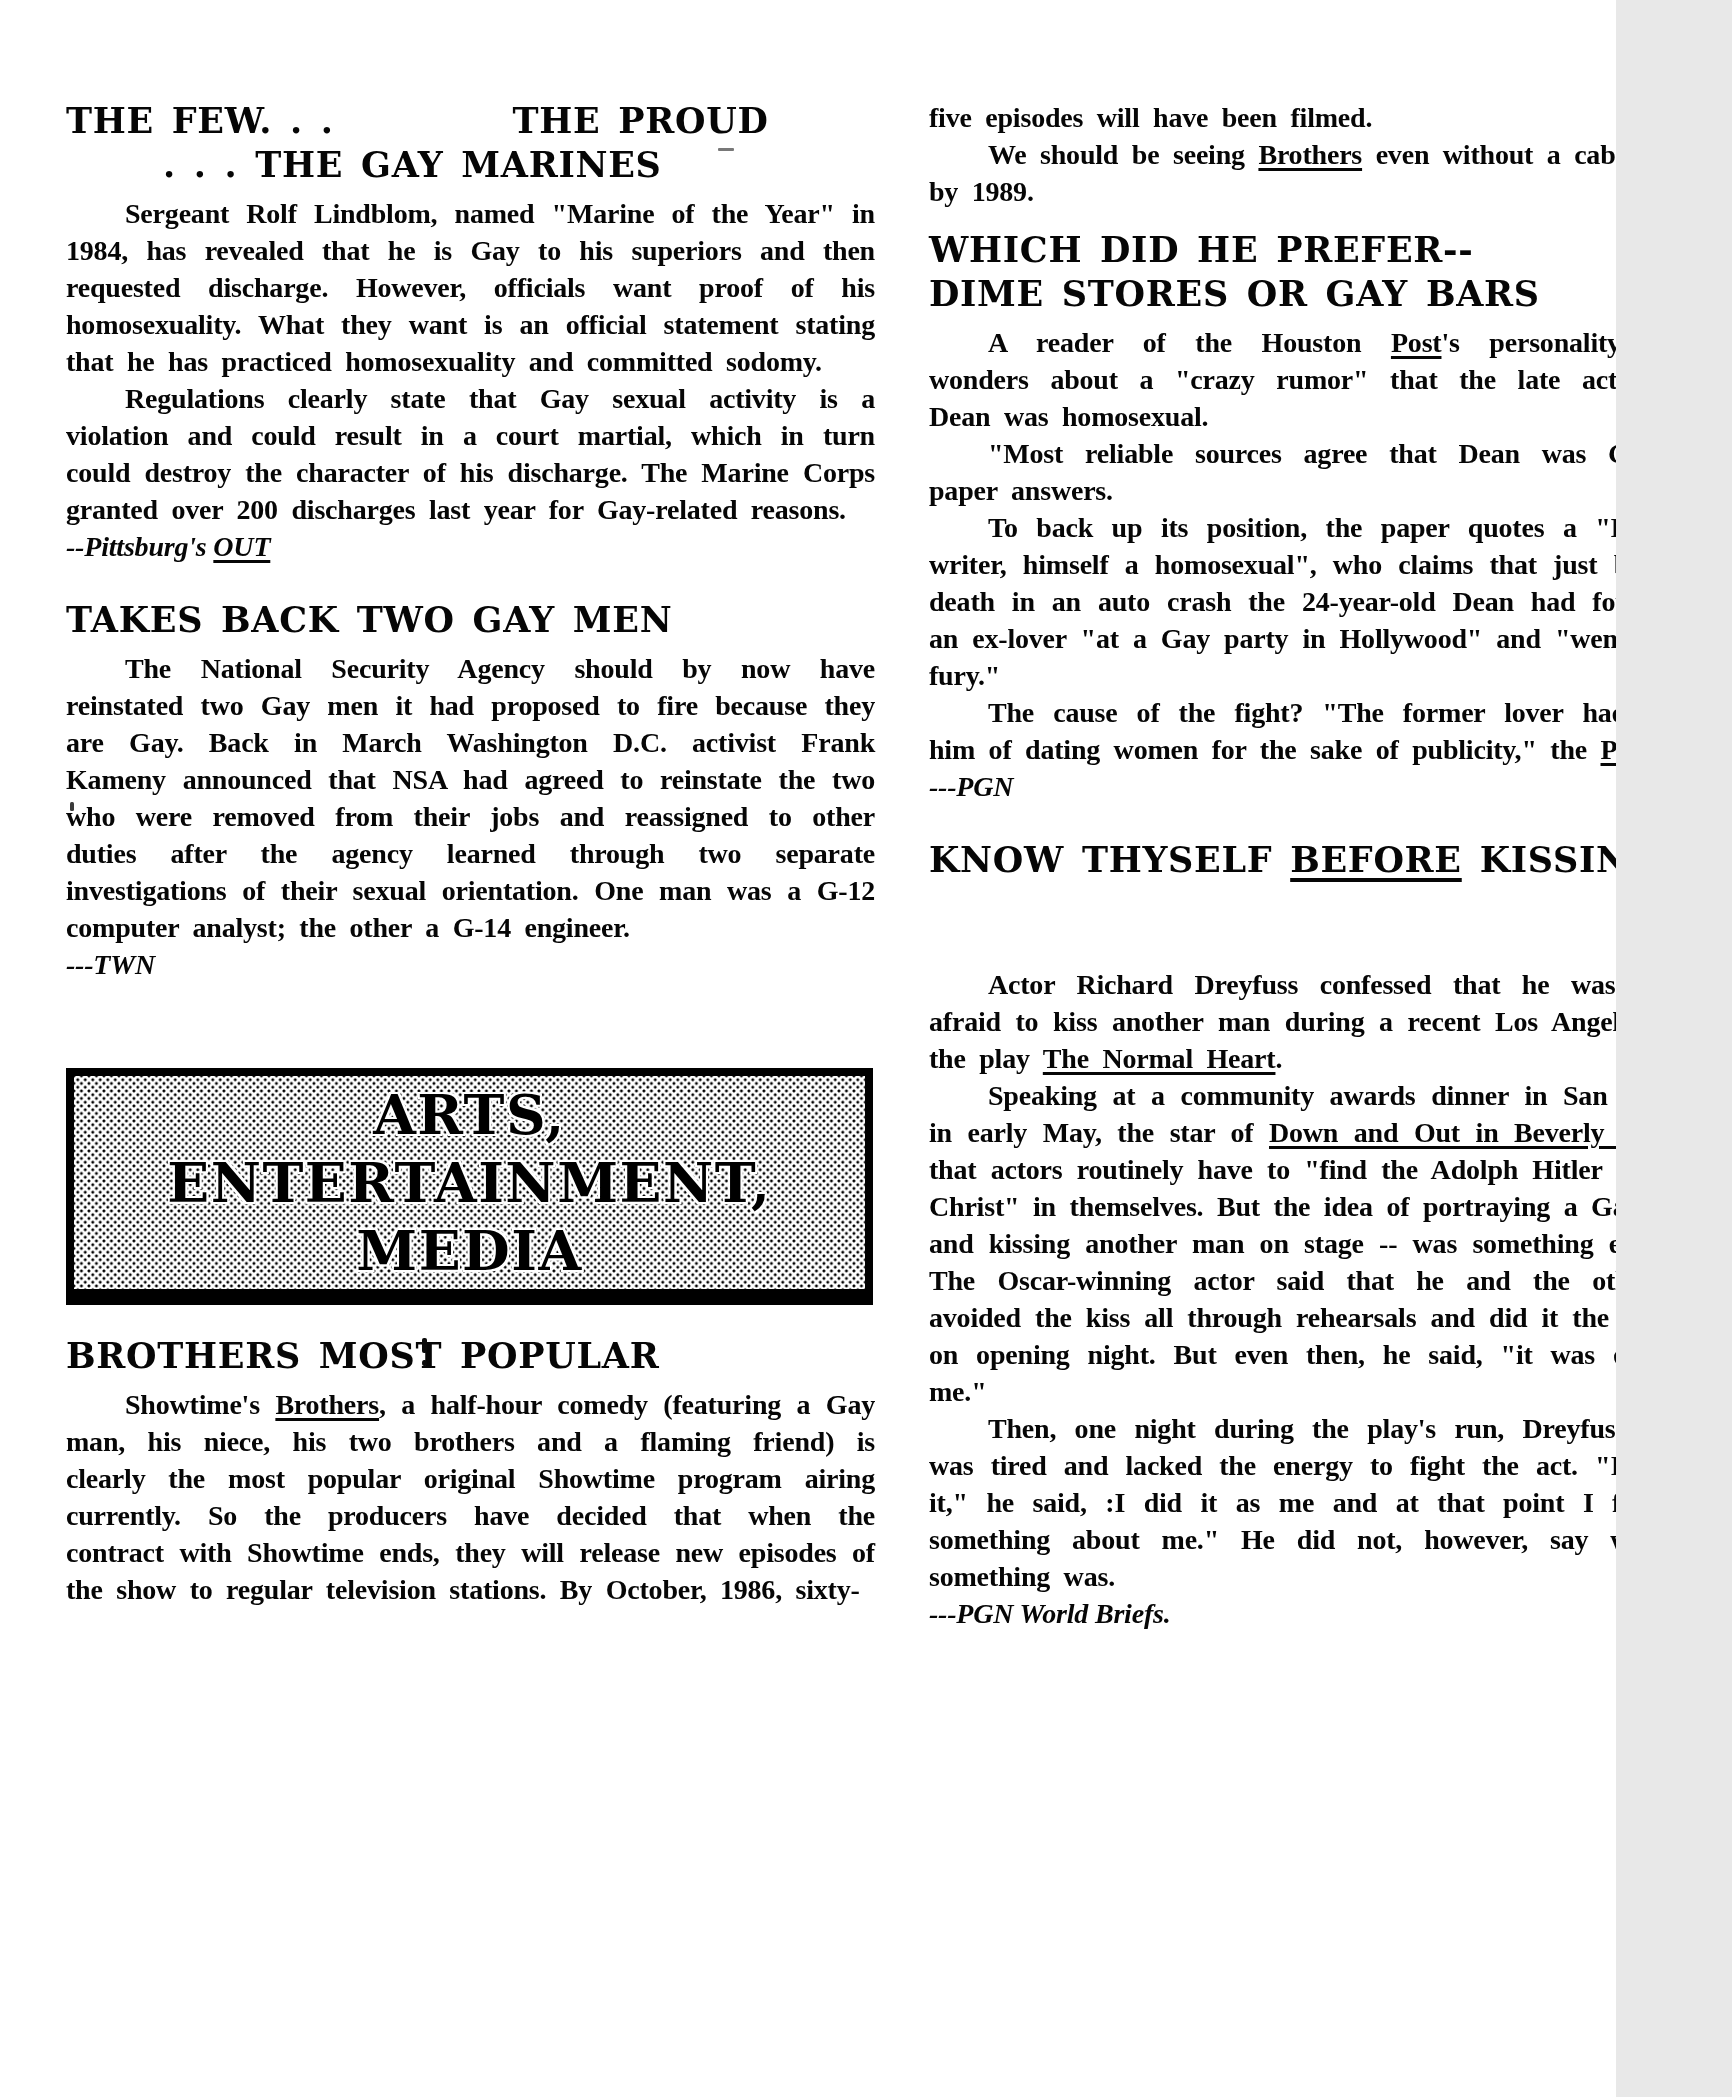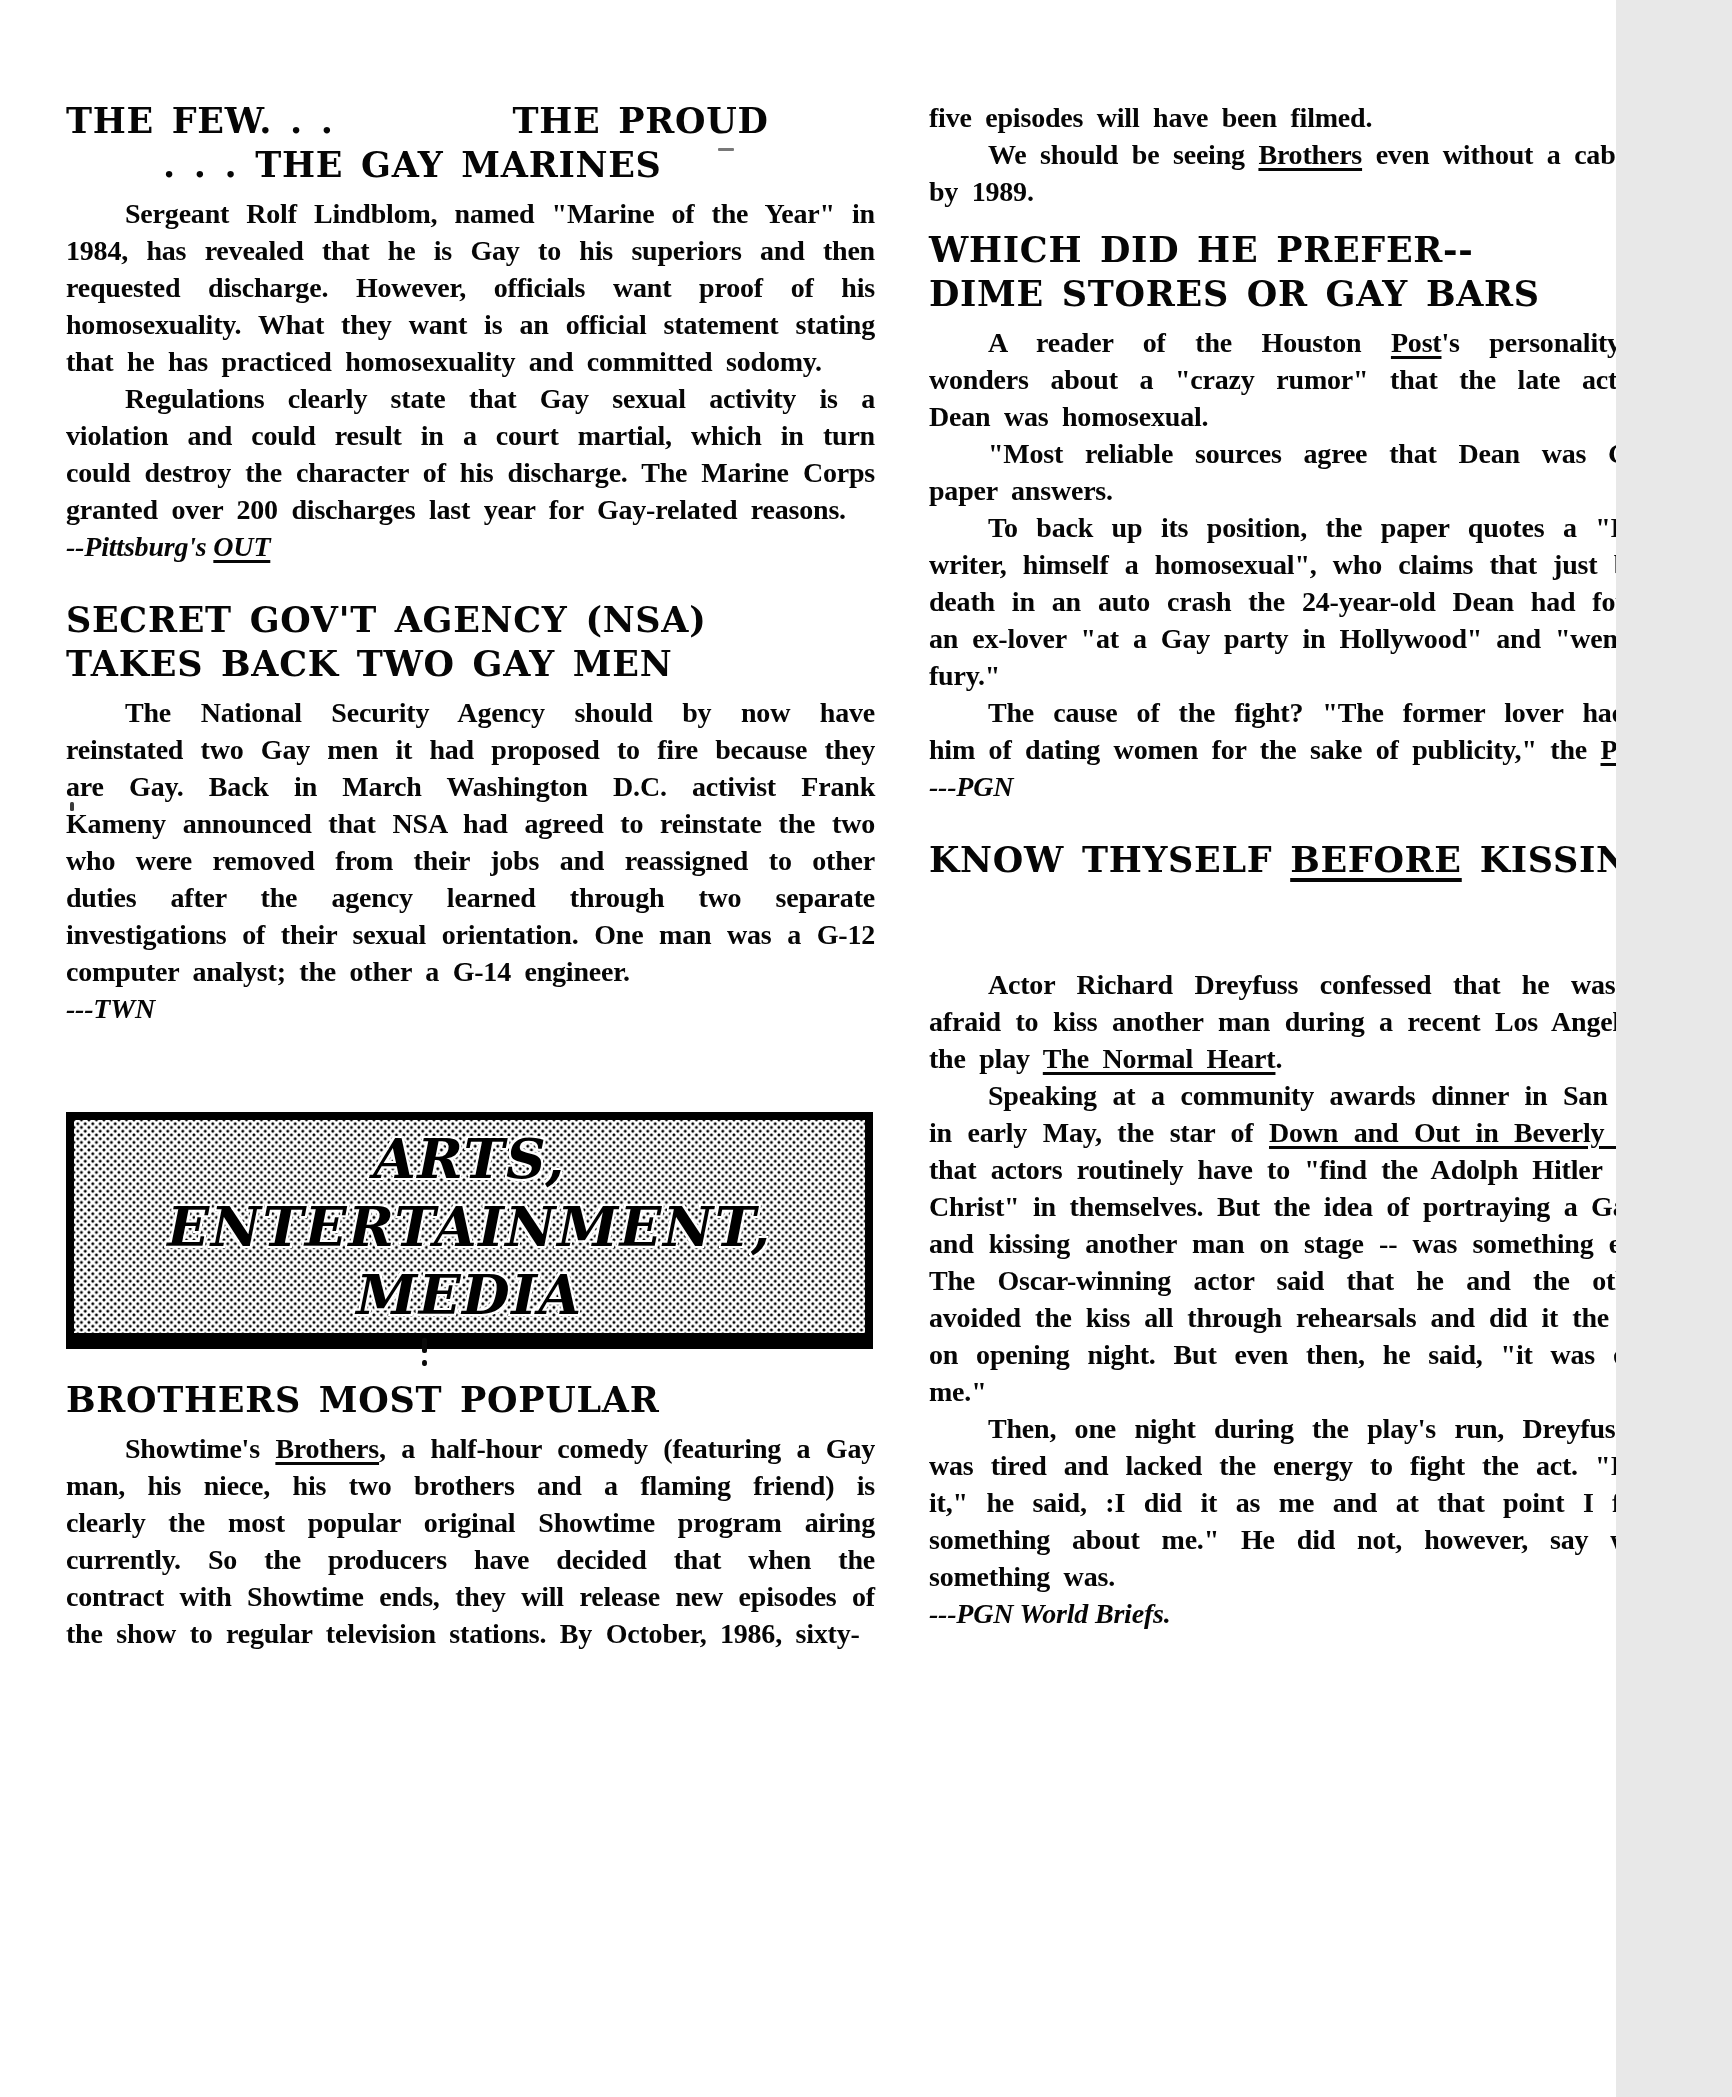--- a/index.html
+++ b/index.html
@@ -72,21 +72,20 @@
     background-color:#fff;
     background-image:
       radial-gradient(circle, #000 1.2px, rgba(0,0,0,0) 1.7px),
       radial-gradient(circle, #000 1.2px, rgba(0,0,0,0) 1.7px);
     background-size:7.5px 7.5px;
     background-position:0 0, 3.7px 3.7px;
     display:flex;
     flex-direction:column;
     align-items:center;
     justify-content:center;
-    font-style:italic;
   }
   .banner .line{
     font-family:"DejaVu Serif", serif;
     font-weight:bold;
     font-size:55px;
     line-height:68px;
     letter-spacing:1.5px;
     color:#000;
     text-shadow:
       1.5px 0 0 #fff,-1.5px 0 0 #fff,0 1.5px 0 #fff,0 -1.5px 0 #fff,
@@ -107,21 +106,20 @@
 <div class="page">
   <div class="col col-left">
       <div class="block headline">
         <div class="line"><span class="t">THE FEW. . .          THE PROUD</span></div>
         <div class="line"><span class="t">. . . THE GAY MARINES</span></div>
       </div>
       <p class="block paragraph indent"><span class="t">Sergeant Rolf Lindblom, named "Marine of the Year" in 1984, has revealed that he is Gay to his superiors and then requested discharge. However, officials want proof of his homosexuality. What they want is an official statement stating that he has practiced homosexuality and committed sodomy.</span></p>
       <p class="block paragraph indent"><span class="t">Regulations clearly state that Gay sexual activity is a violation and could result in a court martial, which in turn could destroy the character of his discharge. The Marine Corps granted over 200 discharges last year for Gay-related reasons.</span></p>
       <p class="block credit"><span class="t">--Pittsburg's </span><span class="u">OUT</span></p>
       <div class="block headline">
-        <div class="line"><span class="t">SECRET GOV'T AGENCY (NSA)</span></div>
         <div class="line"><span class="t">TAKES BACK TWO GAY MEN</span></div>
       </div>
       <p class="block paragraph indent"><span class="t">The National Security Agency should by now have reinstated two Gay men it had proposed to fire because they are Gay. Back in March Washington D.C. activist Frank Kameny announced that NSA had agreed to reinstate the two who were removed from their jobs and reassigned to other duties after the agency learned through two separate investigations of their sexual orientation. One man was a G-12 computer analyst; the other a G-14 engineer.</span></p>
       <p class="block credit"><span class="t">---TWN</span></p>
       <div class="block banner">
         <div class="line"><span class="t">ARTS,</span></div>
         <div class="line"><span class="t">ENTERTAINMENT,</span></div>
         <div class="line"><span class="t">MEDIA</span></div>
       </div>
       <div class="block headline">

